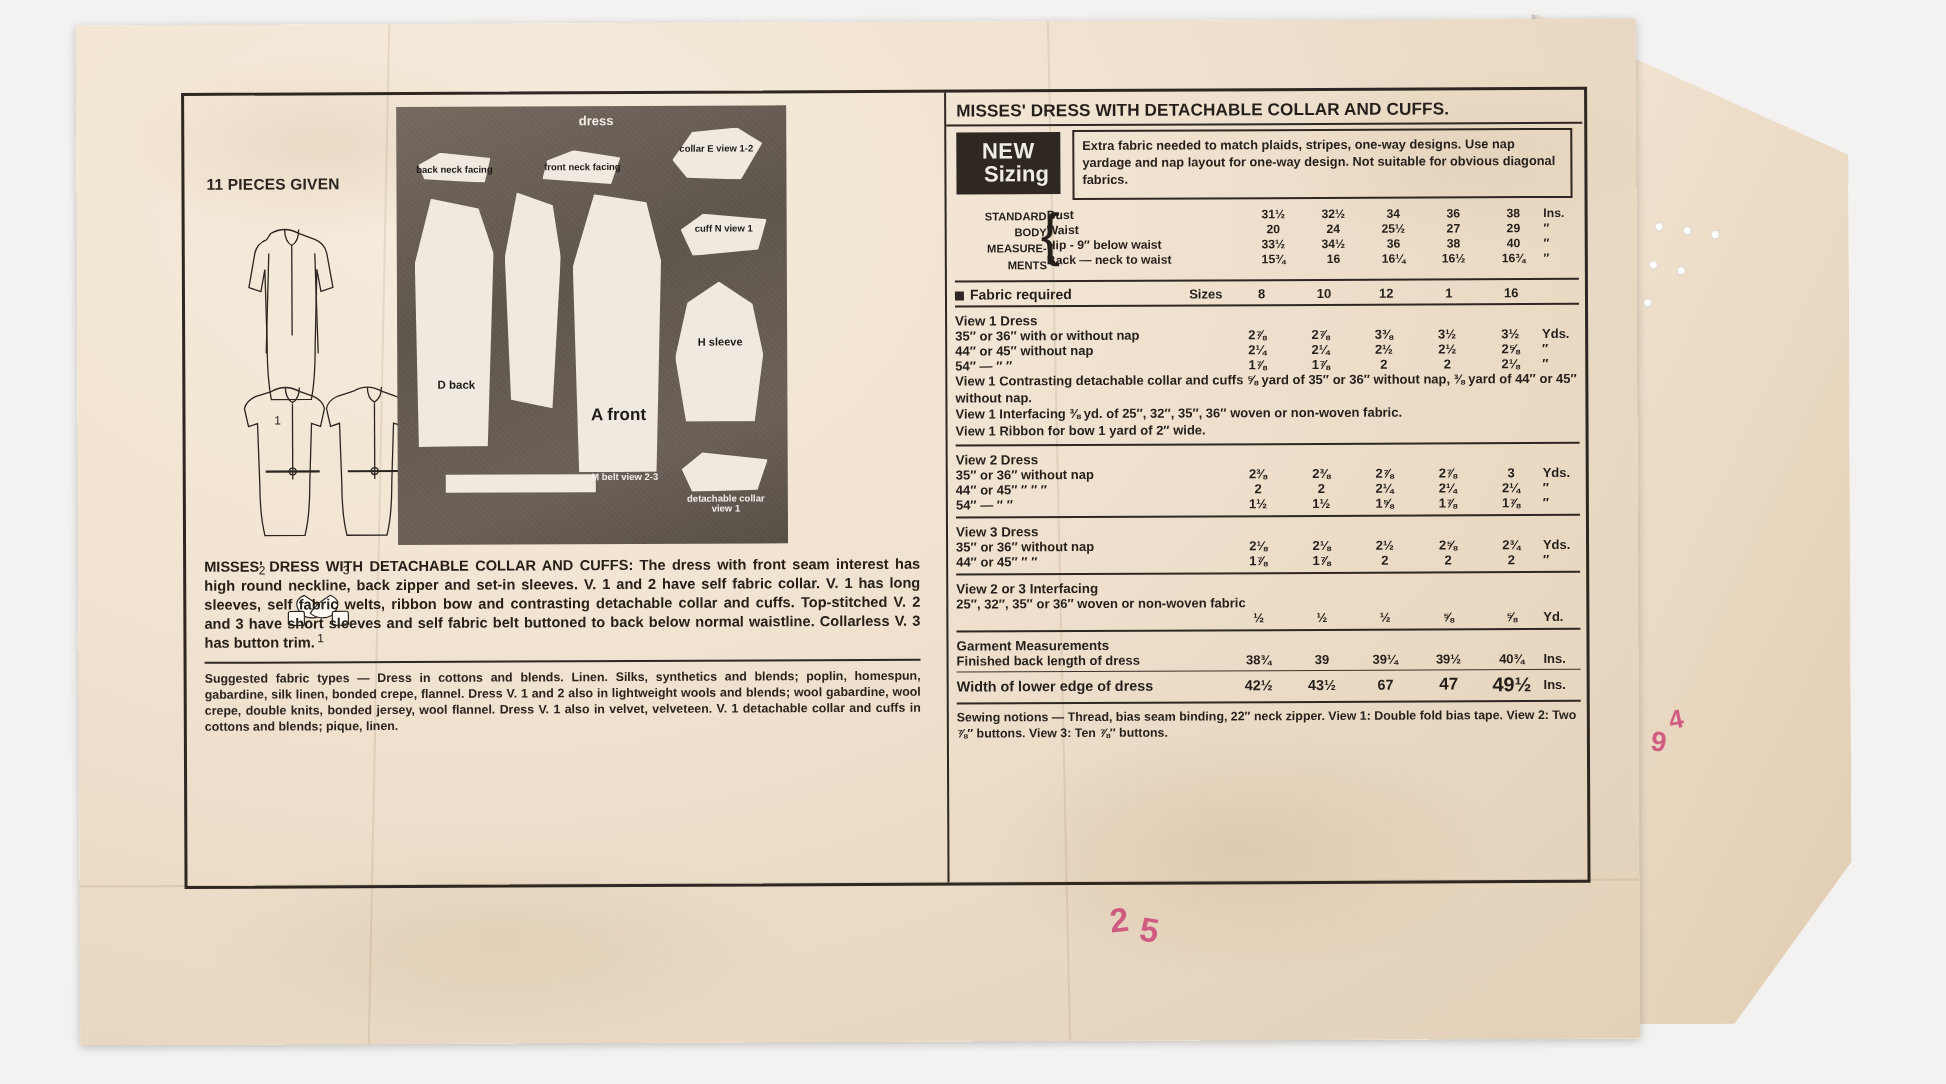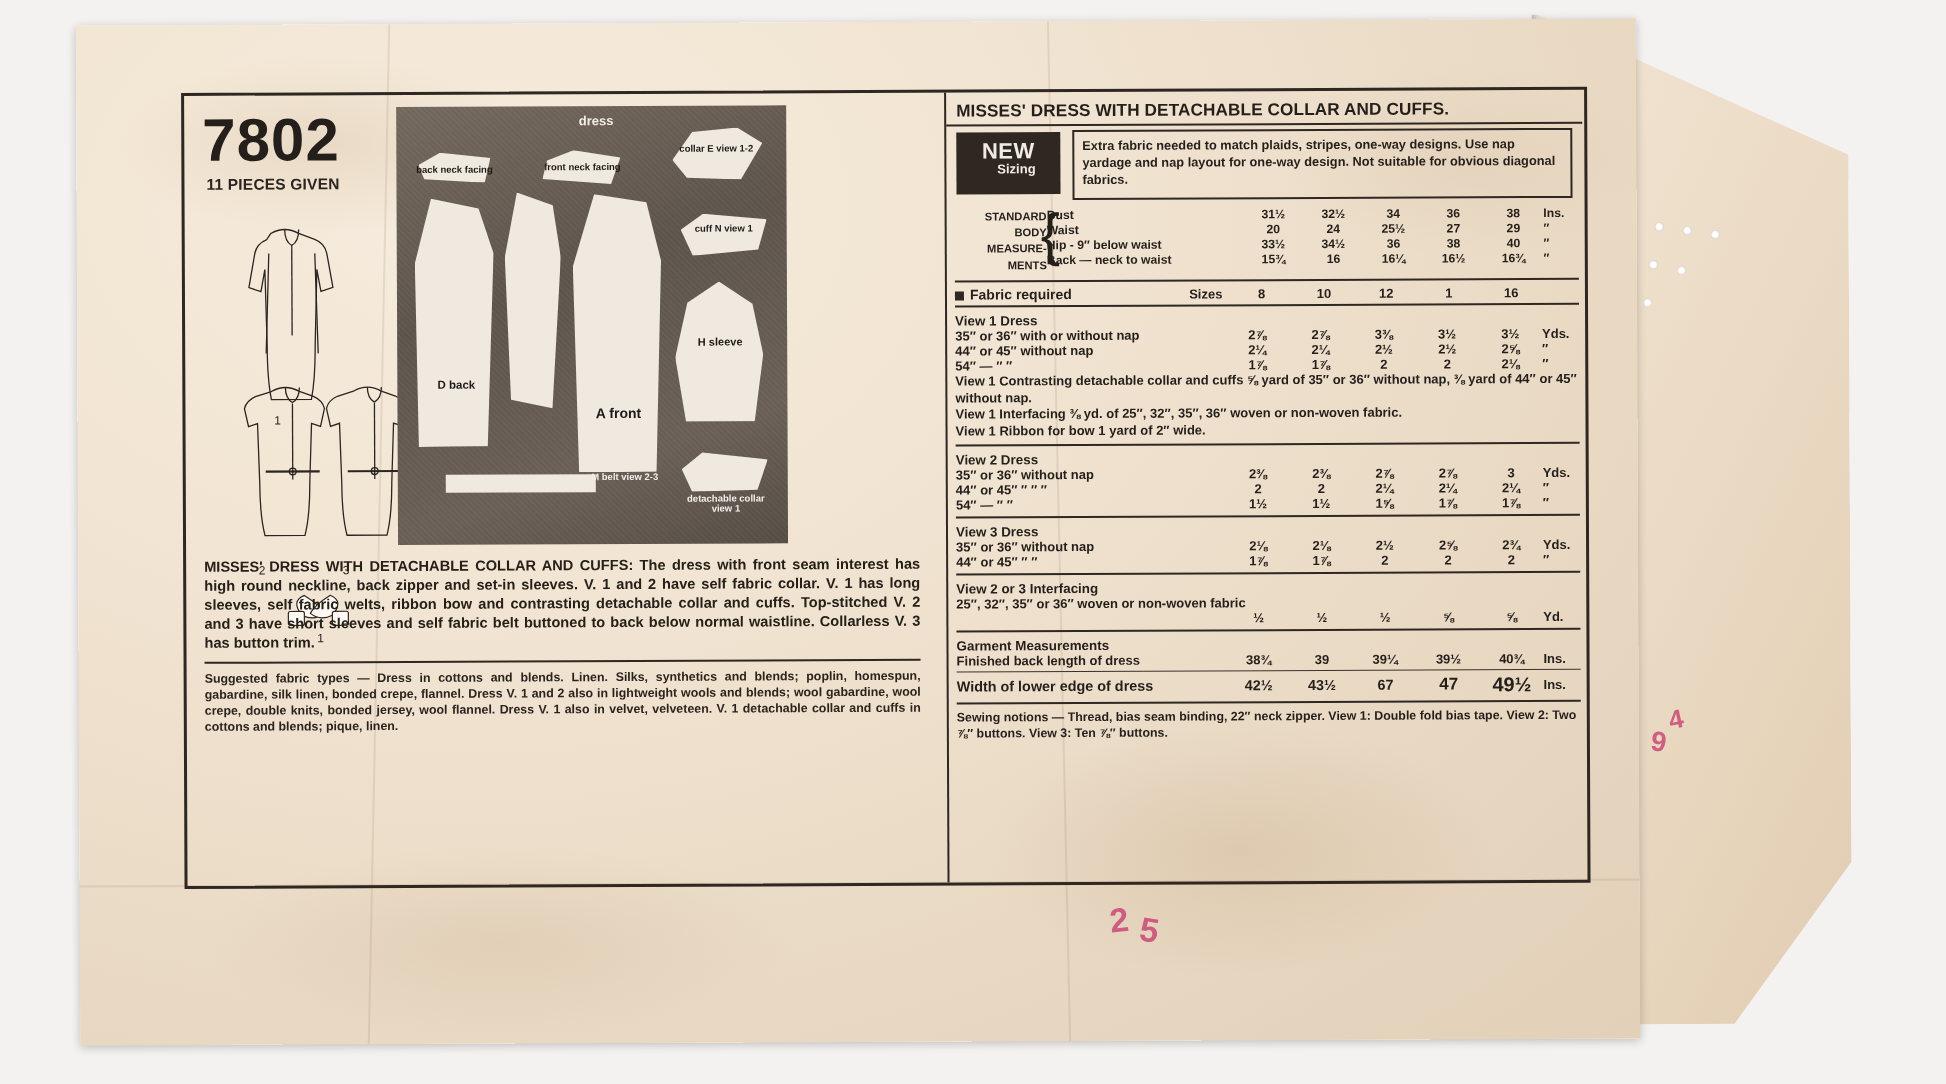--- a/index.html
+++ b/index.html
@@ -74,21 +74,21 @@
   
   .rightcol{position:absolute;left:762px;top:0;width:636px;height:790px;}
   .rtitle{position:absolute;left:10px;top:8px;width:620px;font-size:17.2px;font-weight:bold;color:#241f1b;letter-spacing:.1px;}
   .rtitleline{position:absolute;left:0px;top:32px;width:636px;height:2px;background:#2e2722;}
 
   .newbox{
     position:absolute;left:10px;top:40px;width:104px;height:62px;background:#2e2722;color:#f0ece5;
     font-weight:bold;text-align:center;line-height:1.05;padding-top:7px;box-sizing:border-box;
   }
   .newbox .n1{font-size:22px;letter-spacing:.5px;}
-  .newbox .n2{font-size:13px;padding-left:16px;}
+  .newbox .n2{font-size:22px;padding-left:16px;}
   .napbox{
     position:absolute;left:126px;top:38px;width:500px;height:70px;border:2px solid #2e2722;
     padding:6px 8px;box-sizing:border-box;font-size:12.8px;line-height:1.32;color:#241f1b;font-weight:bold;
   }
 
   .measblock{position:absolute;left:8px;top:116px;width:624px;}
   .measlabel{position:absolute;left:0;top:0;width:92px;font-size:11.2px;font-weight:bold;color:#241f1b;line-height:1.45;text-align:right;}
   .meastable{position:absolute;left:92px;top:0;width:532px;font-size:12.2px;color:#241f1b;font-weight:bold;border-collapse:collapse;}
   .meastable td{padding:0 0 1px 0;white-space:nowrap;}
   .brace{position:absolute;left:86px;top:-2px;font-size:58px;line-height:.95;color:#241f1b;}
@@ -144,21 +144,20 @@
     <div class="crease" style="left:300px;top:0;width:2px;height:1020px;transform:rotate(1.4deg);"></div>
     <div class="crease" style="left:980px;top:0;width:2px;height:1020px;transform:rotate(-1deg);"></div>
     <div class="crease" style="left:0;top:860px;width:1560px;height:2px;"></div>
     <div class="pinkmark" style="left:1030px;top:880px;font-size:34px;transform:rotate(-6deg);">2</div>
     <div class="pinkmark" style="left:1060px;top:890px;font-size:34px;transform:rotate(10deg);">5</div>
 
     <div class="frame">
       <div class="vdiv"></div>
 
       <div class="leftcol">
-        <div class="patnum">7802</div>
         <div class="pieces">11 PIECES GIVEN</div>
 
         <div class="drawings">
           <svg width="200" height="420" viewBox="0 0 200 420">
             <g stroke="#2b2520" fill="none" stroke-width="1.3">
 
               <path d="M72 30 q14 -8 28 0 l16 6 q10 4 12 14 l6 34 -12 4 -4 -22 -2 76 q0 34 -4 54 l-40 0 q-4 -20 -4 -54 l-2 -76 -4 22 -12 -4 6 -34 q2 -10 12 -14 z"></path>
               <path d="M86 26 q0 12 7 16 q7 -4 7 -16"></path>
               <path d="M93 42 l0 90"></path>
               <path d="M70 50 l-3 100 M116 50 l3 100"></path>
@@ -227,21 +226,21 @@
           <div class="ptxt" style="left:288px;top:230px;width:70px;font-size:11px;">H
 sleeve</div>
 
           <div class="piece" style="left:18px;top:92px;width:82px;height:248px;clip-path:polygon(20% 0,78% 4%,96% 22%,88% 100%,4% 100%,0 26%);"></div>
           <div class="ptxt" style="left:26px;top:272px;width:66px;font-size:11.5px;">D
 back</div>
 
           <div class="piece" style="left:108px;top:86px;width:56px;height:216px;clip-path:polygon(22% 0,86% 6%,100% 30%,84% 100%,10% 96%,0 30%);"></div>
 
           <div class="piece" style="left:176px;top:88px;width:90px;height:278px;clip-path:polygon(24% 0,82% 3%,98% 24%,92% 100%,6% 100%,0 26%);"></div>
-          <div class="ptxt" style="left:186px;top:300px;width:70px;font-size:14px;">A
+          <div class="ptxt" style="left:186px;top:300px;width:70px;font-size:17px;">A
 front</div>
 
           <div class="piece" style="left:48px;top:368px;width:150px;height:18px;"></div>
           <div class="ptxtw" style="left:172px;top:366px;width:110px;">M
 belt view 2-3</div>
 
           <div class="piece" style="left:284px;top:346px;width:86px;height:40px;clip-path:polygon(0 44%,24% 2%,100% 20%,88% 96%,12% 100%);"></div>
           <div class="ptxtw" style="left:278px;top:388px;width:100px;">detachable
 collar view 1</div>
         </div>

